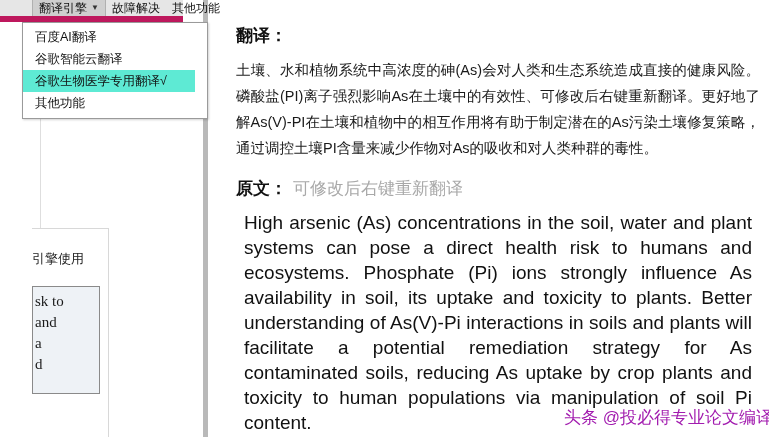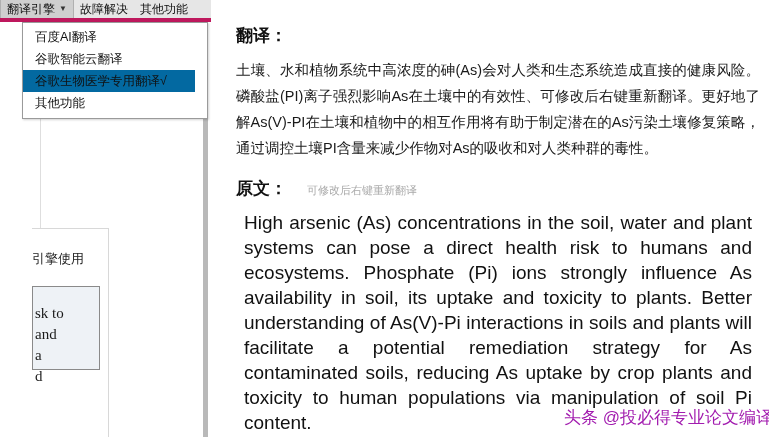--- a/index.html
+++ b/index.html
@@ -53,25 +53,25 @@
     font-size: 13px;
     color: #222;
     line-height: 18px;
     white-space: nowrap;
   }
   #left-quote-box {
     position: absolute;
     left: 0px;
     top: 286px;
     width: 68px;
-    height: 84px;
+    height: 108px;
     border: 1px solid #8a8a8a;
     background: #eef2f6;
     box-sizing: border-box;
-    padding: 16px 4px 4px 2px;
+    padding: 4px 4px 4px 2px;
   }
   #left-quote-box .ql {
     font-family: "Liberation Serif", serif;
     font-size: 15px;
     color: #1a1a1a;
     line-height: 21px;
     text-align: left;
   }
 
   
@@ -104,24 +104,24 @@
     box-sizing: border-box;
   }
   .sec-title {
     font-size: 17px;
     font-weight: bold;
     color: #111;
     margin: 16px 0 10px 0;
     font-family: "Liberation Sans", sans-serif;
   }
   .sec-title .hint {
-    font-size: 11px;
+    font-size: 17px;
     font-weight: normal;
     color: #a9a9a9;
-    margin-left: 20px;
+    margin-left: 6px;
   }
   .cn-body {
     font-size: 14.5px;
     line-height: 26px;
     color: #1a1a1a;
     text-align: justify;
     margin: 0;
   }
   .en-body {
     font-size: 19px;
@@ -157,28 +157,29 @@
     height: 150px;
     background: #c6c6c6;
     border-radius: 4px;
   }
 
   
   #menubar {
     position: absolute;
     left: 0;
     top: 0;
-    width: 211px;
+    width: 183px;
     height: 22px;
     background: #e6e6e6;
-    border-bottom: 4px solid #be185d;
+    border-bottom: 6px solid #be185d;
     display: flex;
     align-items: stretch;
     box-sizing: border-box;
     z-index: 20;
+    padding-left: 32px;
   }
   .menu-top {
     display: flex;
     align-items: center;
     padding: 0 6px;
     font-size: 12px;
     color: #111;
     height: 100%;
     box-sizing: border-box;
     cursor: default;
@@ -212,21 +213,21 @@
   .dd-item {
     height: 22px;
     line-height: 22px;
     padding: 0 10px 0 12px;
     font-size: 12.5px;
     color: #111;
     white-space: nowrap;
     cursor: default;
   }
   .dd-item.checked {
-    background: #0369a1;
+    background: #5eead4;
   }
 </style>
 </head>
 <body>
 
 <div id="left-panel">
   <div class="page-edge"></div>
   <div class="doc-strip"></div>
 
   <div id="left-text-line">引擎使用</div>

